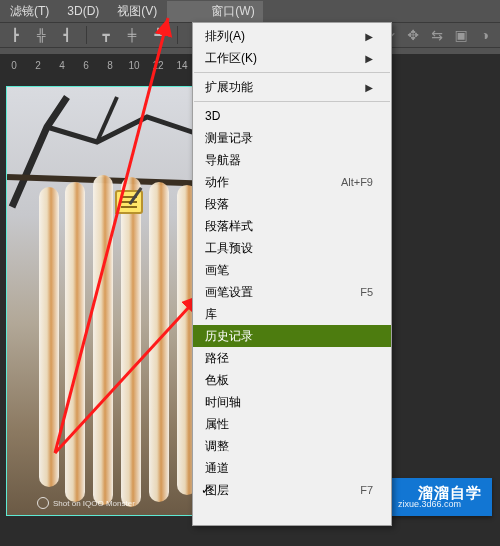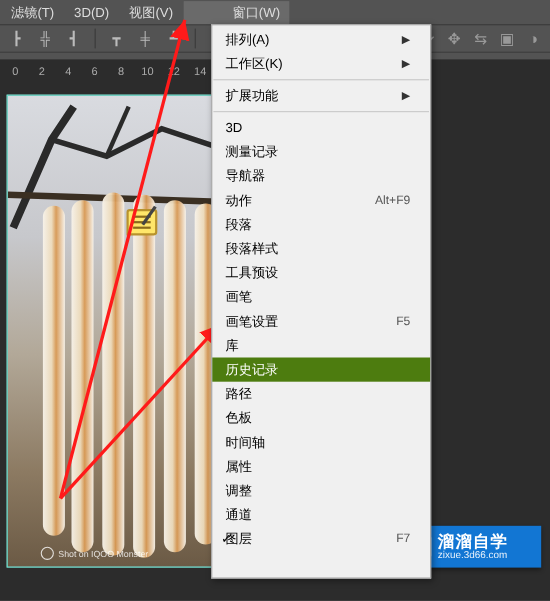--- a/index.html
+++ b/index.html
@@ -55,21 +55,21 @@
 
   
   .right-tools { position:absolute; top:24px; right:2px; display:flex; gap:6px; }
   .right-tools .ti { width:18px; height:16px; display:flex; align-items:center; justify-content:center; color:#999; font-size:14px; }
 
   
   .watermark { position:absolute; right:8px; bottom:30px; width:130px; height:38px; background:#1276d3; color:#fff; display:flex; align-items:center; gap:6px; padding:0 8px; box-shadow:0 2px 4px rgba(0,0,0,.4); }
   .watermark .play { width:22px; height:22px; border:2px solid #fff; border-radius:3px; display:flex; align-items:center; justify-content:center; }
   .watermark .play:before{content:"";border-left:8px solid #fff;border-top:5px solid transparent;border-bottom:5px solid transparent;margin-left:2px;}
   .watermark .txt{display:flex;flex-direction:column;line-height:1;}
-  .watermark .big{font-size:15px;font-weight:bold;letter-spacing:1px;}
+  .watermark .big{font-size:15px;font-weight:bold;letter-spacing:1px;margin-left:20px;}
   .watermark .small{font-size:9px;opacity:.9;}
 
   svg.line{position:absolute;top:0;left:0;pointer-events:none;}
 </style>
 </head>
 <body>
 
 <div class="menubar">
   <div class="menu-item">滤镜(T)</div>
   <div class="menu-item">3D(D)</div>

